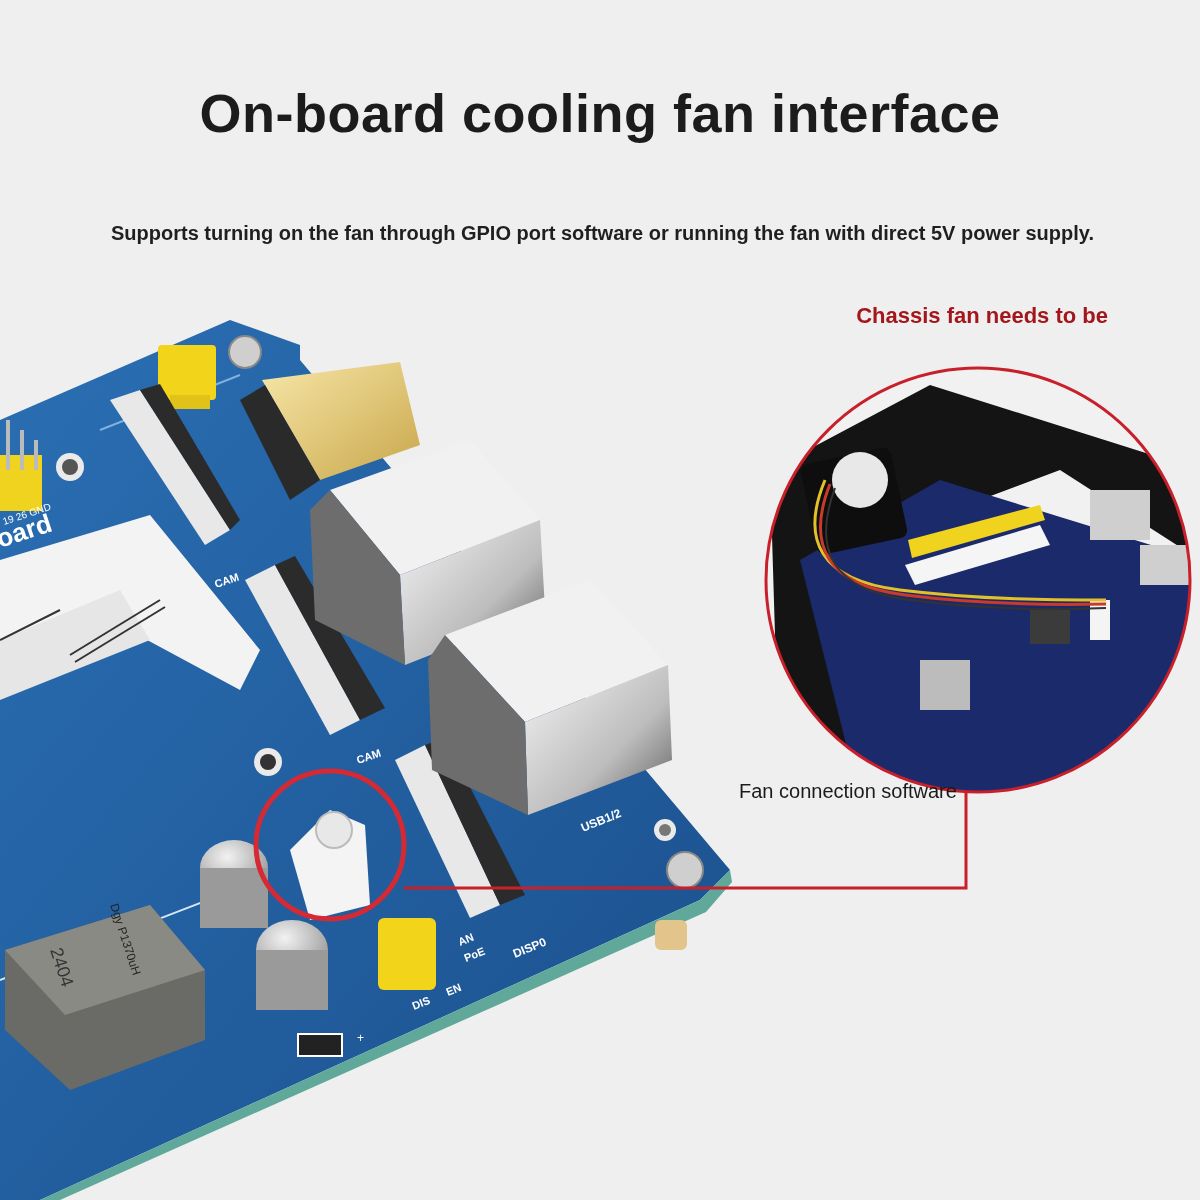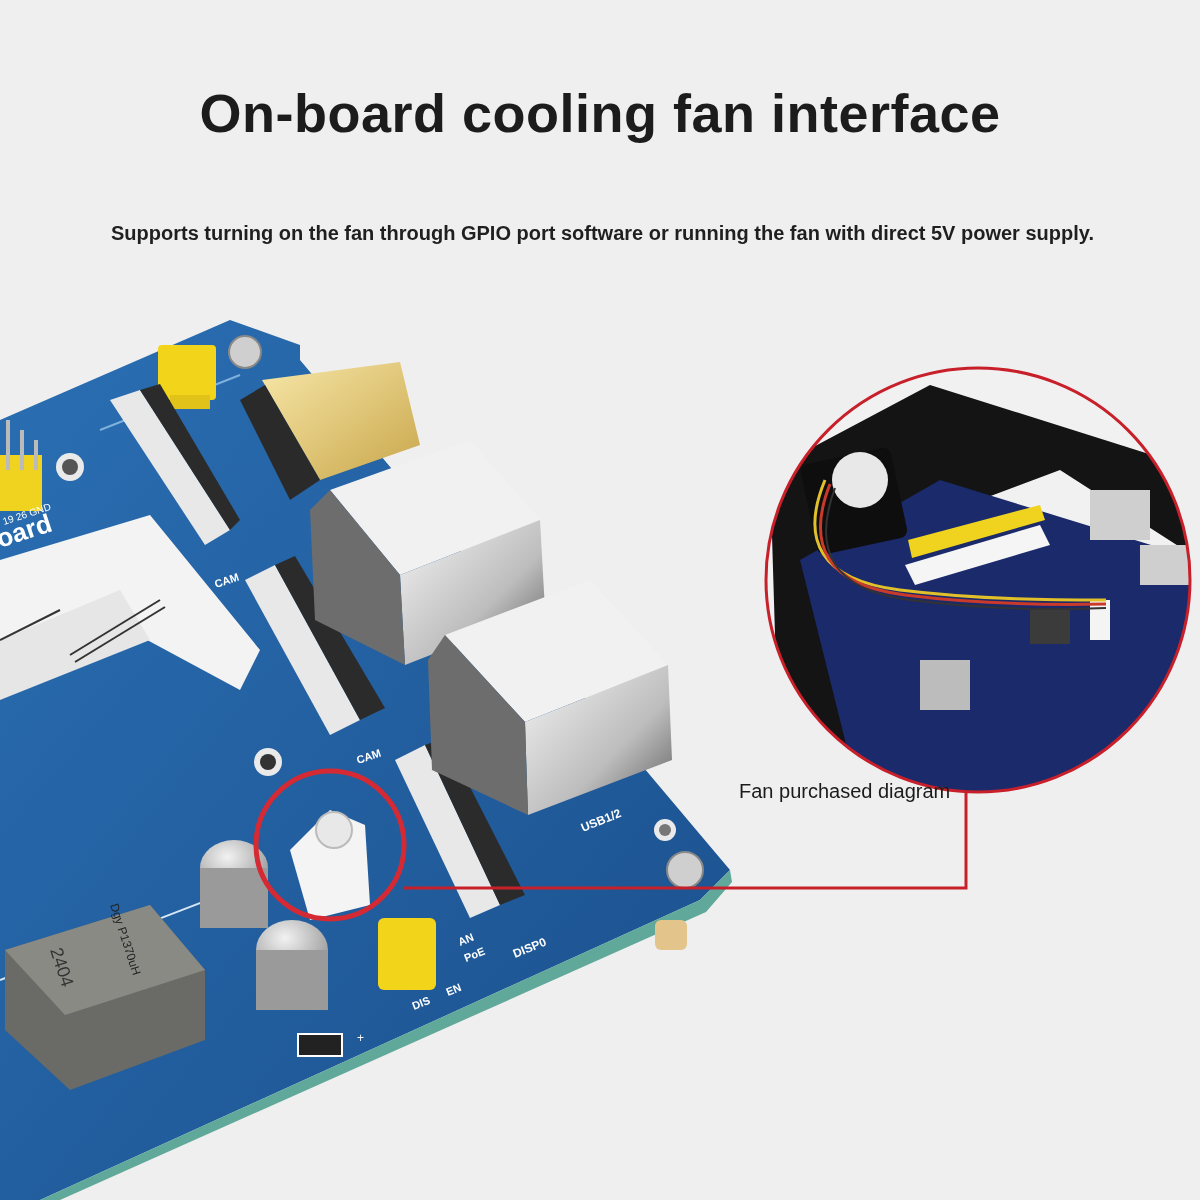--- a/index.html
+++ b/index.html
@@ -197,15 +197,16 @@
       <path d="M 835 488 C 812 550, 832 590, 910 600 C 990 610, 1060 610, 1106 608" fill="none" stroke="#333" stroke-width="2"></path>
     </g>
     <circle cx="978" cy="580" r="212" fill="none" stroke="#c8202a" stroke-width="3"></circle>
   </g>
 </svg>
 
 <div class="title">On-board cooling fan interface</div>
 <div class="subtitle">Supports turning on the fan through GPIO port software or running the fan with direct 5V power supply.</div>
 
 <div class="chassis-note">
+  <div>Chassis fan needs to be</div>
 </div>
 
-<div class="fan-caption">Fan purchased diagram</div>
+<div class="fan-caption">Fan connection software</div>
 
 </body></html>

